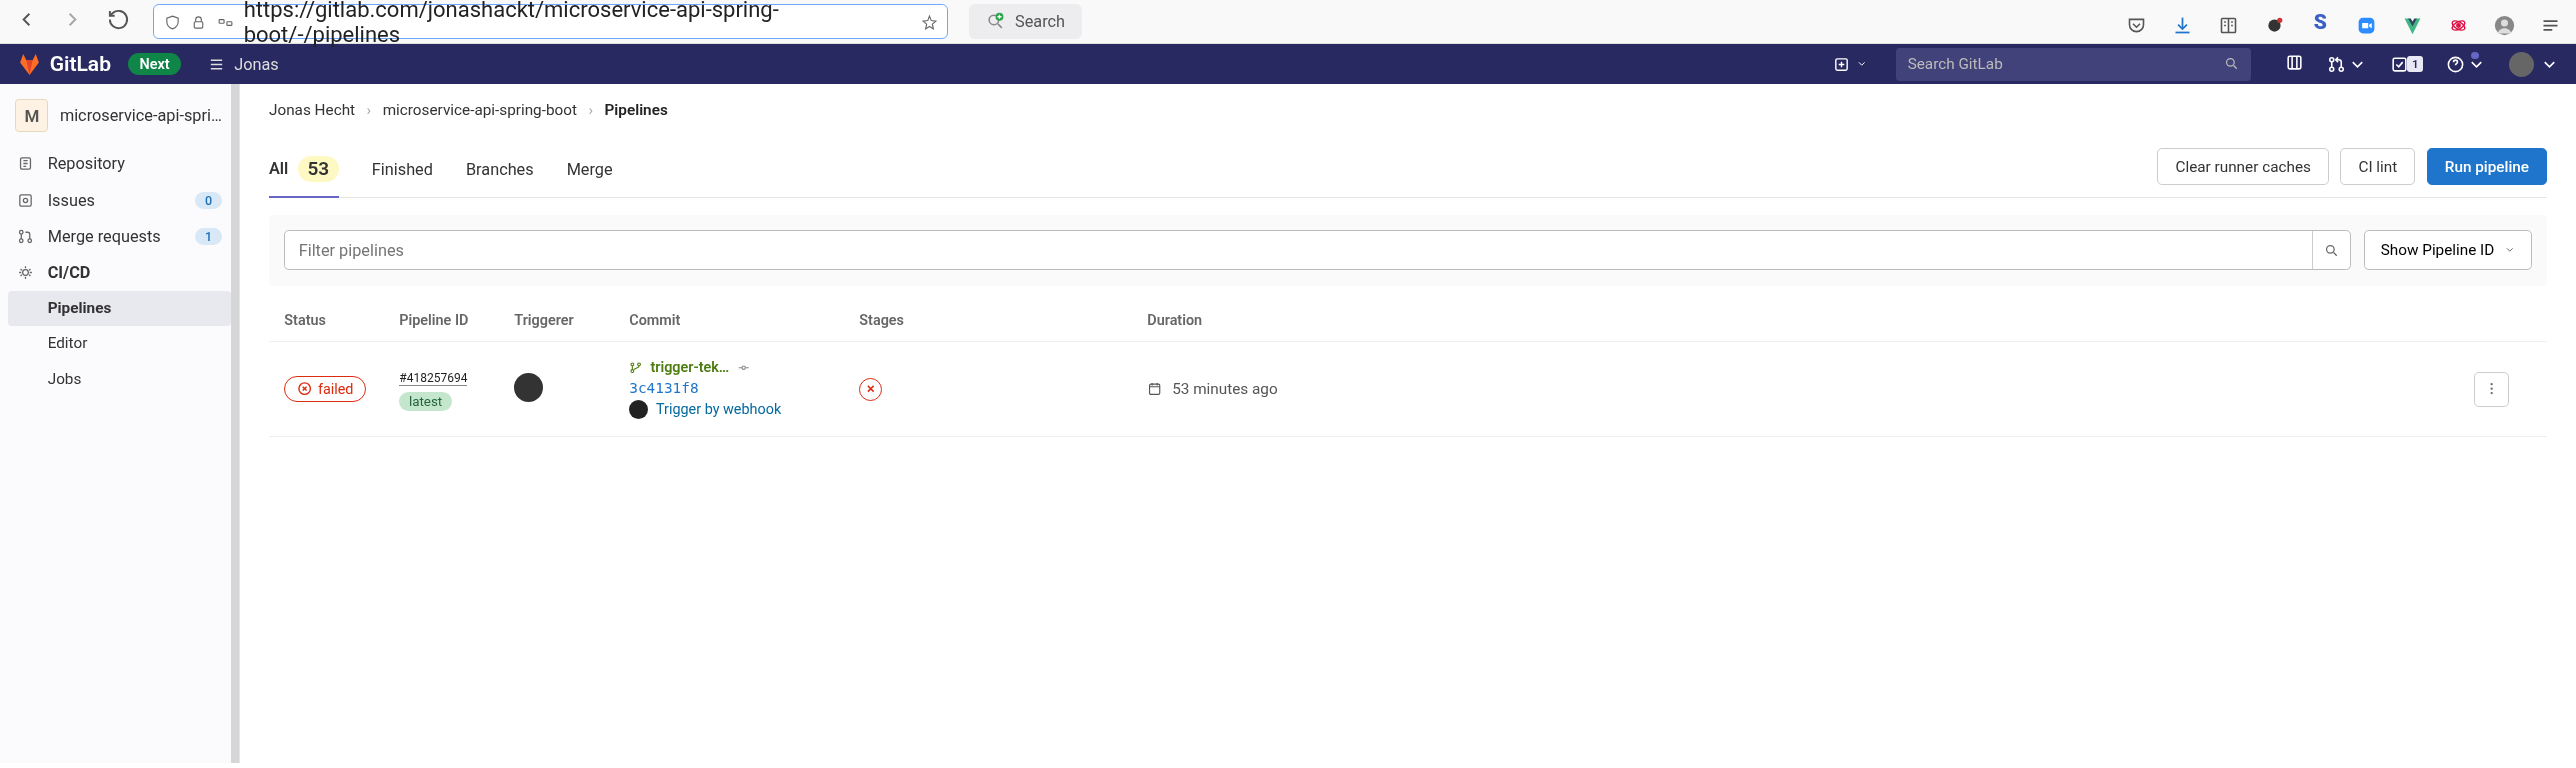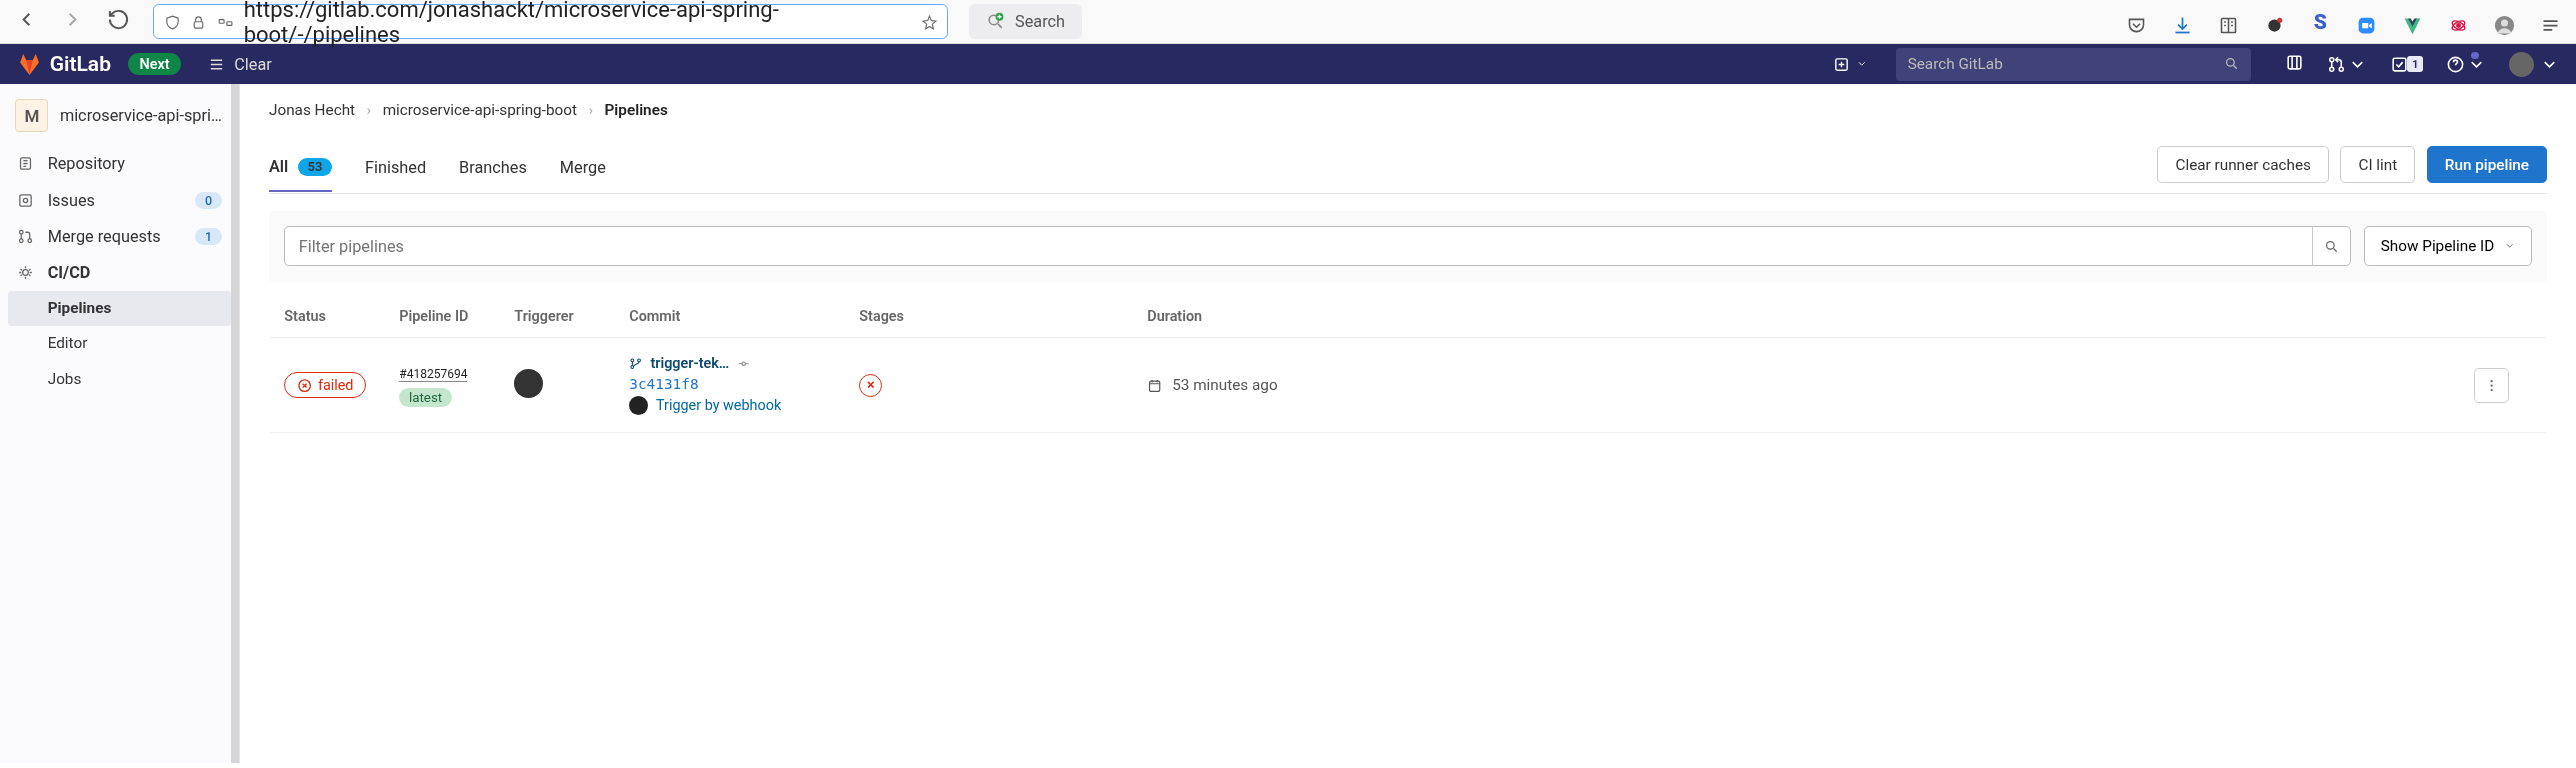--- a/index.html
+++ b/index.html
@@ -54,21 +54,21 @@
     .main { flex: 1; padding: 17px 29px; overflow: auto; }
     .breadcrumbs { display: flex; align-items: center; gap: 11.5px; font-size: 15.3px; color: #666; }
     .breadcrumbs a { color: #333; text-decoration: none; }
     .breadcrumbs .sep { color: #aaa; }
     .breadcrumbs .current { font-weight: 600; color: #222; }
 
     .tabs-row { display: flex; align-items: center; margin-top: 27px; border-bottom: 1px solid #e5e5e5; }
     .tabs { display: flex; gap: 33px; }
     .tab { padding: 9.6px 0 13.4px; font-size: 16.3px; color: #333; cursor: pointer; display: flex; align-items: center; gap: 9.6px; }
     .tab.active { border-bottom: 2.9px solid #6666c4; font-weight: 600; margin-bottom: -1px; }
-    .tab .pill { background: #0ea5e9; border-radius: 957px; padding: 1.9px 9.6px; font-size: 13px; color: #333; }
+    .tab .pill { background: #fef9c3; border-radius: 957px; padding: 1.9px 9.6px; font-size: 19px; color: #333; }
     .tabs-right { margin-left: auto; display: flex; gap: 11.5px; padding-bottom: 9.6px; }
     .btn { border: 1px solid #ccc; background: #fff; border-radius: 4.8px; padding: 8.6px 17px; font-size: 15.3px; cursor: pointer; color: #333; }
     .btn.primary { background: #1f75cb; border-color: #1f75cb; color: #fff; font-weight: 500; }
 
     .filter-row { display: flex; gap: 13.4px; margin-top: 17px; background: #fafafa; padding: 15.3px; border-radius: 3.8px; }
     .filter-input { flex: 1; display: flex; border: 1px solid #bbb; border-radius: 4.8px; background: #fff; }
     .filter-input input { flex: 1; border: none; padding: 9.6px 13.4px; font-size: 16.3px; outline: none; background: transparent; }
     .filter-input .search-btn { border-left: 1px solid #ccc; width: 38px; display: flex; align-items: center; justify-content: center; cursor: pointer; }
     .show-id { border: 1px solid #bbb; border-radius: 4.8px; background: #fff; padding: 9.6px 15.3px; font-size: 15.3px; display: flex; align-items: center; gap: 9.6px; cursor: pointer; }
 
@@ -83,21 +83,21 @@
     .col-dur { flex: 1; }
     .col-act { width: 58px; }
 
     .tbl-row { display: flex; align-items: center; padding: 17px 15.3px; border-bottom: 1px solid #eee; }
     .status-pill { border: 1px solid #dd2b0e; color: #dd2b0e; border-radius: 957px; padding: 3.8px 11.5px; font-size: 14.4px; display: inline-flex; align-items: center; gap: 5.8px; }
     .status-pill svg { width: 15.3px; height: 15.3px; }
     .pid-link { color: #1f1f1f; font-size: 12px; border-bottom: 1px solid #888; cursor: pointer; }
     .latest-badge { background: #c3e6cd; color: #24663b; border-radius: 957px; padding: 1.9px 9.6px; font-size: 13.4px; display: inline-block; margin-top: 5.8px; }
     .avatar-md { width: 29px; height: 29px; border-radius: 50%; background: #333; display: inline-block; }
     .commit-cell { font-size: 14.4px; }
-    .commit-branch { display: flex; align-items: center; gap: 7.7px; font-family: ui-monospace, Menlo, monospace; font-weight: 600; color: #0c4a6e; }
+    .commit-branch { display: flex; align-items: center; gap: 7.7px; font-family: ui-monospace, Menlo, monospace; font-weight: 600; color: #4d7c0f; }
     .commit-branch svg { width: 13.4px; height: 13.4px; }
     .commit-sha { color: #1f75cb; font-family: ui-monospace, Menlo, monospace; margin-top: 3.8px; display: inline-block; }
     .commit-msg { display: flex; align-items: center; gap: 7.7px; margin-top: 3.8px; color: #0369a1; }
     .avatar-xs { width: 19px; height: 19px; border-radius: 50%; background: #222; display: inline-block; }
     .stage-icon { width: 23px; height: 23px; border: 1.4px solid #dd2b0e; border-radius: 50%; display: flex; align-items: center; justify-content: center; color: #dd2b0e; }
     .stage-icon svg { width: 11.5px; height: 11.5px; }
     .dur-cell { display: flex; align-items: center; gap: 9.6px; color: #555; font-size: 15.3px; }
     .dur-cell svg { width: 15.3px; height: 15.3px; }
     .kebab { border: 1px solid #ccc; border-radius: 4.8px; width: 35px; height: 35px; display: flex; align-items: center; justify-content: center; cursor: pointer; color: #666; }
   </style>
@@ -192,21 +192,21 @@
         <path d="M12 22L3 10l3-8 3 6h6l3-6 3 8-9 12z" fill="#fc6d26"></path>
         <path d="M12 22L9 8h6l-3 14z" fill="#e24329"></path>
       </svg>
     <span>GitLab</span>
   </div>
   <span class="next-badge">Next</span>
   <div class="menu-btn">
     <svg viewBox="0 0 24 24" fill="none" stroke="currentColor" stroke-width="2">
         <path d="M4 6h16M4 12h16M4 18h16"></path>
       </svg>
-    <span>Clear</span>
+    <span>Jonas</span>
   </div>
   <div class="gl-spacer"></div>
   <div class="gl-new">
     <svg viewBox="0 0 24 24" width="17" height="17" fill="none" stroke="#fff" stroke-width="2">
         <rect x="4" y="4" width="16" height="16" rx="2"></rect>
         <path d="M12 8v8M8 12h8"></path>
       </svg>
     <svg viewBox="0 0 24 24" width="11.5" height="11.5" fill="none" stroke="#fff" stroke-width="2">
         <path d="M6 9l6 6 6-6"></path>
       </svg>

